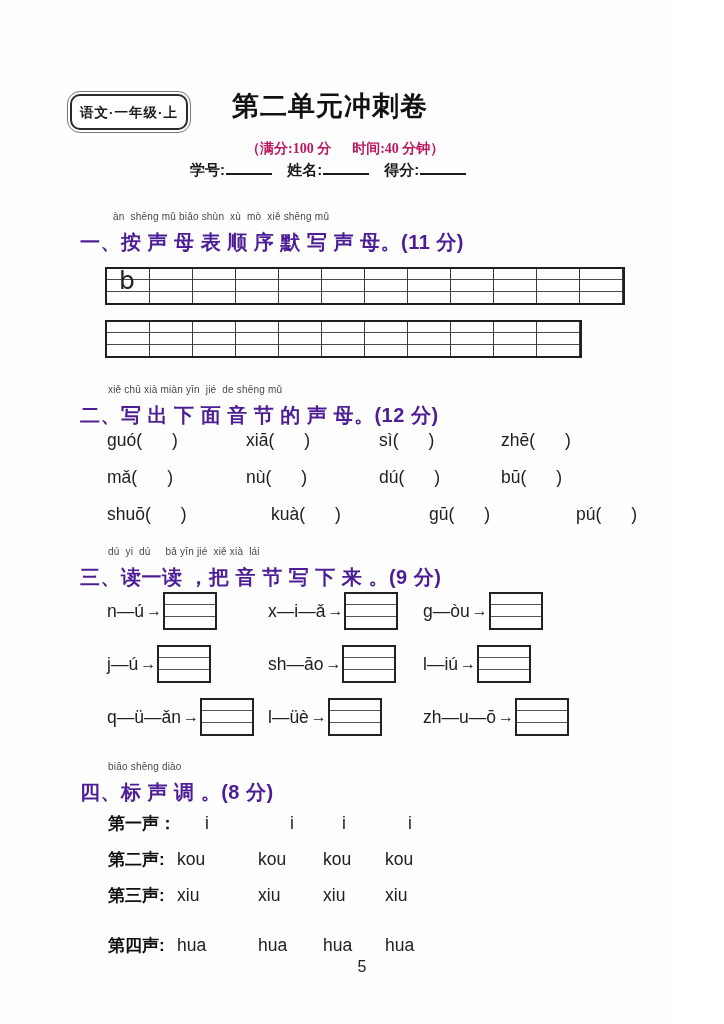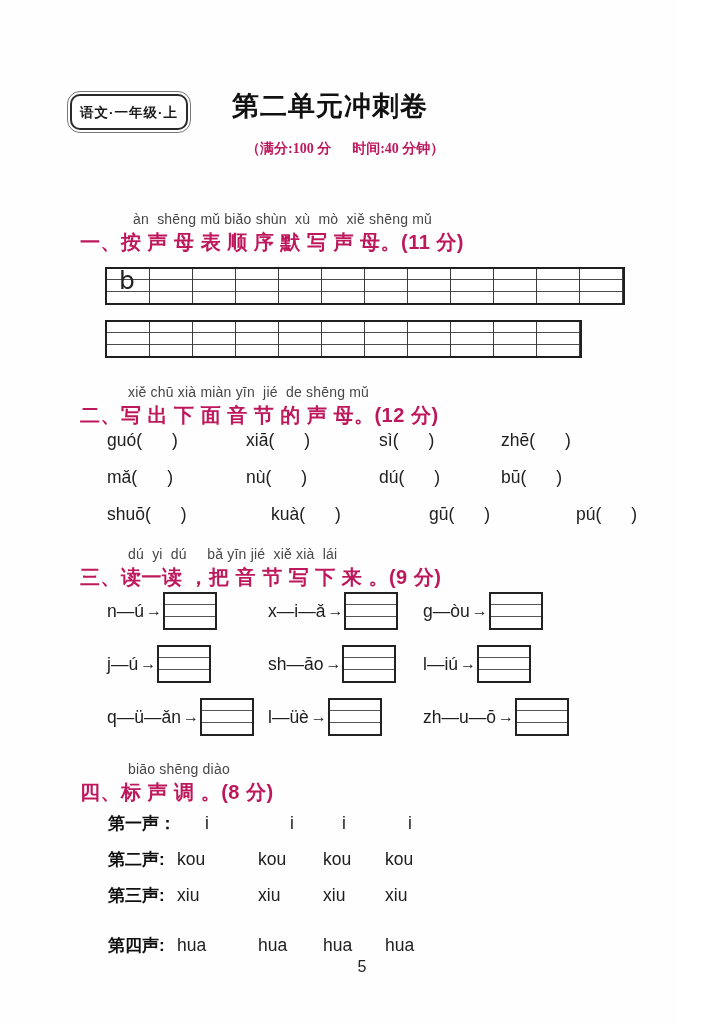--- a/index.html
+++ b/index.html
@@ -12,22 +12,22 @@
   .badge span{font-size:13.5px;font-weight:bold;letter-spacing:1px;}
   .title{position:absolute;left:0;top:88px;width:660px;text-align:center;margin:0;
          font-size:27px;font-weight:900;letter-spacing:1px;color:#111;}
   .score-info{position:absolute;left:237px;top:140px;font-size:14px;font-weight:bold;
               font-family:"Liberation Serif","DejaVu Serif",serif;white-space:pre;color:#be185d;margin-left:9px;}
   .fields{position:absolute;left:190px;top:160px;font-size:15px;font-weight:bold;}
   .field{margin-right:11px;}
   .blank{display:inline-block;width:46px;height:13px;border-bottom:2px solid #1d1d1d;margin-left:1px;}
 
   
-  .phint{position:absolute;color:#474747;font-size:14px;white-space:pre;letter-spacing:0.2px;margin-left:20px;}
-  .sec-title{position:absolute;font-size:20px;font-weight:bold;color:#be185d;white-space:pre;letter-spacing:0.5px;}
+  .phint{position:absolute;color:#474747;font-size:10px;white-space:pre;letter-spacing:0.2px;}
+  .sec-title{position:absolute;font-size:20px;font-weight:bold;color:#4c1d95;white-space:pre;letter-spacing:0.5px;}
 
   
   .wgrid{position:absolute;height:34px;border:2px solid #1f1f1f;background-color:#fff;
     background-image:
       repeating-linear-gradient(to right, transparent 0px, transparent 42px, #3c3c3c 42px, #3c3c3c 43px),
       linear-gradient(to bottom, transparent 0px, transparent 10px, #4b4b4b 10px, #4b4b4b 11px,
         transparent 11px, transparent 22px, #4b4b4b 22px, #4b4b4b 23px, transparent 23px);}
   .wgrid1{left:105px;top:267px;width:516px;}
   .wgrid2{left:105px;top:320px;width:473px;}
   .prefill{position:absolute;left:12px;top:-3px;font-size:25px;color:#222;
@@ -67,20 +67,25 @@
 </head>
 <body>
 
 <div class="page">
 
   <div class="badge">
     <span>语文·一年级·上</span>
   </div>
   <h1 class="title">第二单元冲刺卷</h1>
   <div class="score-info">（满分:100 分      时间:40 分钟）</div>
+  <div class="fields">
+    <span class="field"><span>学号:</span><span class="blank"></span></span>
+    <span class="field"><span>姓名:</span><span class="blank"></span></span>
+    <span class="field"><span>得分:</span><span class="blank"></span></span>
+  </div>
 
   <div class="phint" style="left:113px;top:211px;">àn  shēng mǔ biǎo shùn  xù  mò  xiě shēng mǔ</div>
   <div class="sec-title" style="left:80px;top:229px;">一、按 声 母 表 顺 序 默 写 声 母。(11 分)</div>
   <div class="wgrid wgrid1">
     <span class="prefill">b</span>
   </div>
   <div class="wgrid wgrid2"></div>
 
   <div class="phint" style="left:108px;top:384px;">xiě chū xià miàn yīn  jié  de shēng mǔ</div>
   <div class="sec-title" style="left:80px;top:402px;">二、写 出 下 面 音 节 的 声 母。(12 分)</div>

